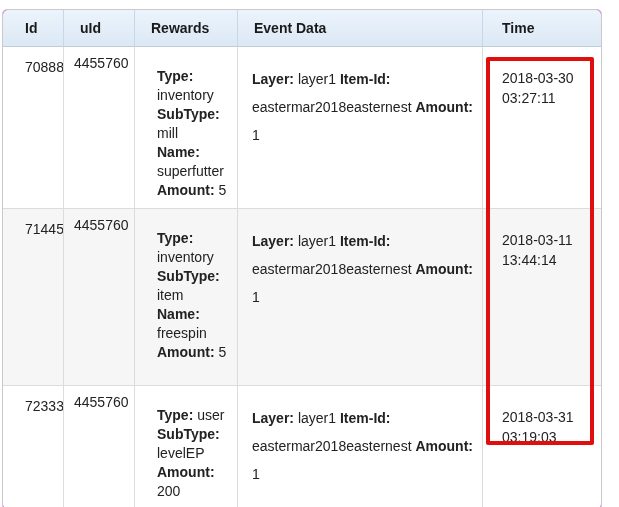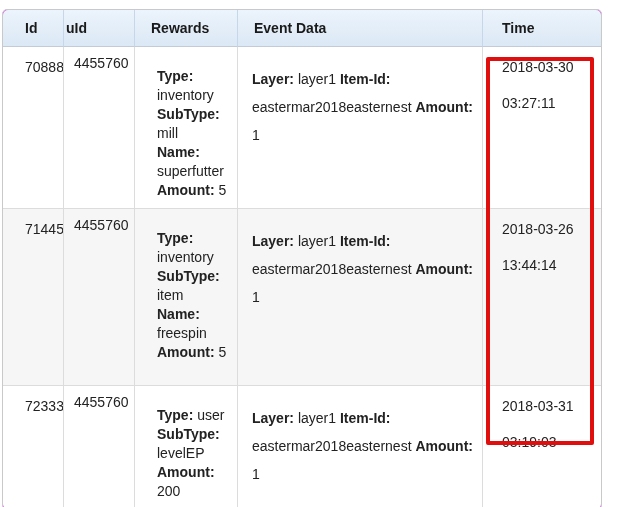--- a/index.html
+++ b/index.html
@@ -38,21 +38,21 @@
     text-align: left;
     color: #1a1a1a;
     padding: 0 6px 0 16px;
     vertical-align: middle;
     white-space: nowrap;
     overflow: hidden;
   }
   thead th:first-child { border-left: none; border-top-left-radius: 5px; }
   thead th:last-child  { border-top-right-radius: 5px; margin-top: 32px; }
   thead th.h-id      { padding-left: 22px; }
-  thead th.h-uid     { padding-left: 2px; }
+  thead th.h-uid     { padding-left: 16px; }
   thead th.h-rewards { padding-left: 16px; }
   thead th.h-event   { padding-left: 16px; }
   thead th.h-time    { padding-left: 19px; }
 
   tbody td {
     vertical-align: top;
     border-left: 1px solid #dcdcdc;
     border-bottom: 1px solid #dcdcdc;
     padding: 8px 6px 8px 16px;
     background: #ffffff;
@@ -78,22 +78,22 @@
   td.c-rewards .kv { margin-top: 12px; }
   td.c-rewards .pair { display: block; }
   td.c-event {
     padding-left: 14px;
     padding-right: 0;
     line-height: 28px;
   }
   td.c-event .kv { margin-top: 10px; }
   td.c-time {
     padding-left: 19px;
-    padding-top: 2px;
-    line-height: 36px;
+    padding-top: 21px;
+    line-height: 20px;
   }
 
   b { font-weight: bold; }
 
   .highlight-box {
     position: absolute;
     box-sizing: border-box;
     left: 484px;
     top: 48px;
     width: 108px;
@@ -149,21 +149,21 @@
             <div class="kv">
               <span class="pair"><b>Type:</b> inventory </span>
               <span class="pair"><b>SubType:</b> item </span>
               <span class="pair"><b>Name:</b> freespin </span>
               <span class="pair"><b>Amount:</b> 5 </span>
             </div>
           </td>
     <td class="c-event">
             <div class="kv"><span class="pair"><b>Layer:</b> layer1 </span><span class="pair"><b>Item-Id:</b> eastermar2018easternest </span><span class="pair"><b>Amount:</b> 1 </span></div>
           </td>
-    <td class="c-time">2018-03-26 13:44:14</td>
+    <td class="c-time">2018-03-11 13:44:14</td>
   </tr>
         <tr class="r3">
     <td class="c-id">723330</td>
     <td class="c-uid">4455760</td>
     <td class="c-rewards">
             <div class="kv">
               <span class="pair"><b>Type:</b> user </span>
               <span class="pair"><b>SubType:</b> levelEP </span>
               <span class="pair"><b>Amount:</b> 200 </span>
             </div>

